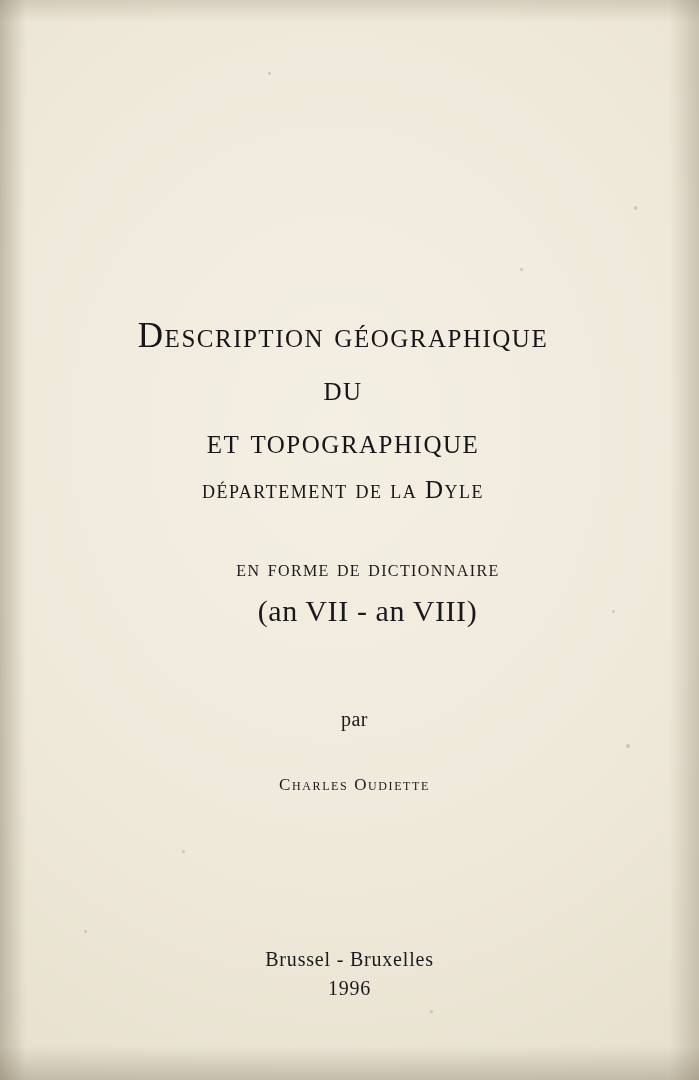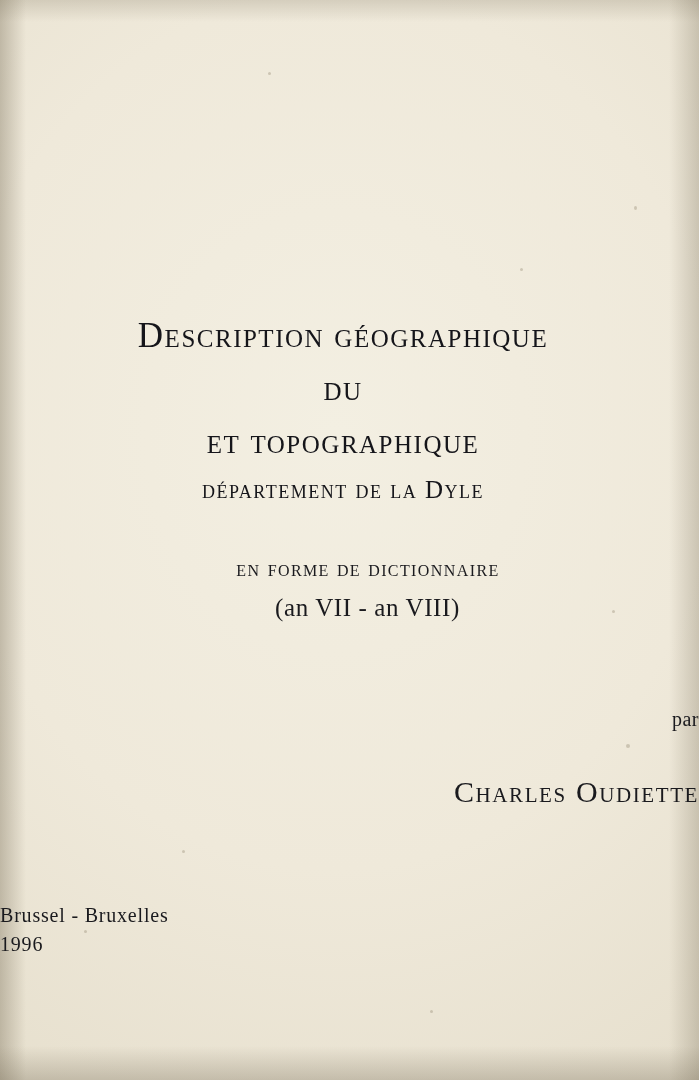--- a/index.html
+++ b/index.html
@@ -112,51 +112,51 @@
     color: #1a1a1e;
   }
   .sub1 {
     font-size: 23px;
     font-variant: small-caps;
     letter-spacing: 1.4px;
     margin-bottom: 12px;
     padding-left: 37px;
   }
   .sub2 {
-    font-size: 25px;
+    font-size: 30px;
     letter-spacing: 0.6px;
     padding-left: 36px;
   }
 
   .author-block {
     position: absolute;
     left: 0;
     right: 0;
     top: 708px;
-    text-align: right;
+    text-align: center;
     color: #1a1a1e;
     margin-left: 10px;
   }
   .by-word {
     font-size: 20px;
     letter-spacing: 0.5px;
     margin-bottom: 44px;
   }
   .author-name {
-    font-size: 30px;
+    font-size: 17px;
     font-variant: small-caps;
     letter-spacing: 1.6px;
   }
 
   .imprint-block {
     position: absolute;
     left: 0;
     right: 0;
-    top: 904px;
-    text-align: left;
+    top: 948px;
+    text-align: center;
     color: #1a1a1e;
   }
   .place {
     font-size: 20px;
     letter-spacing: 0.8px;
     margin-bottom: 6px;
   }
   .year {
     font-size: 20px;
     letter-spacing: 0.8px;

